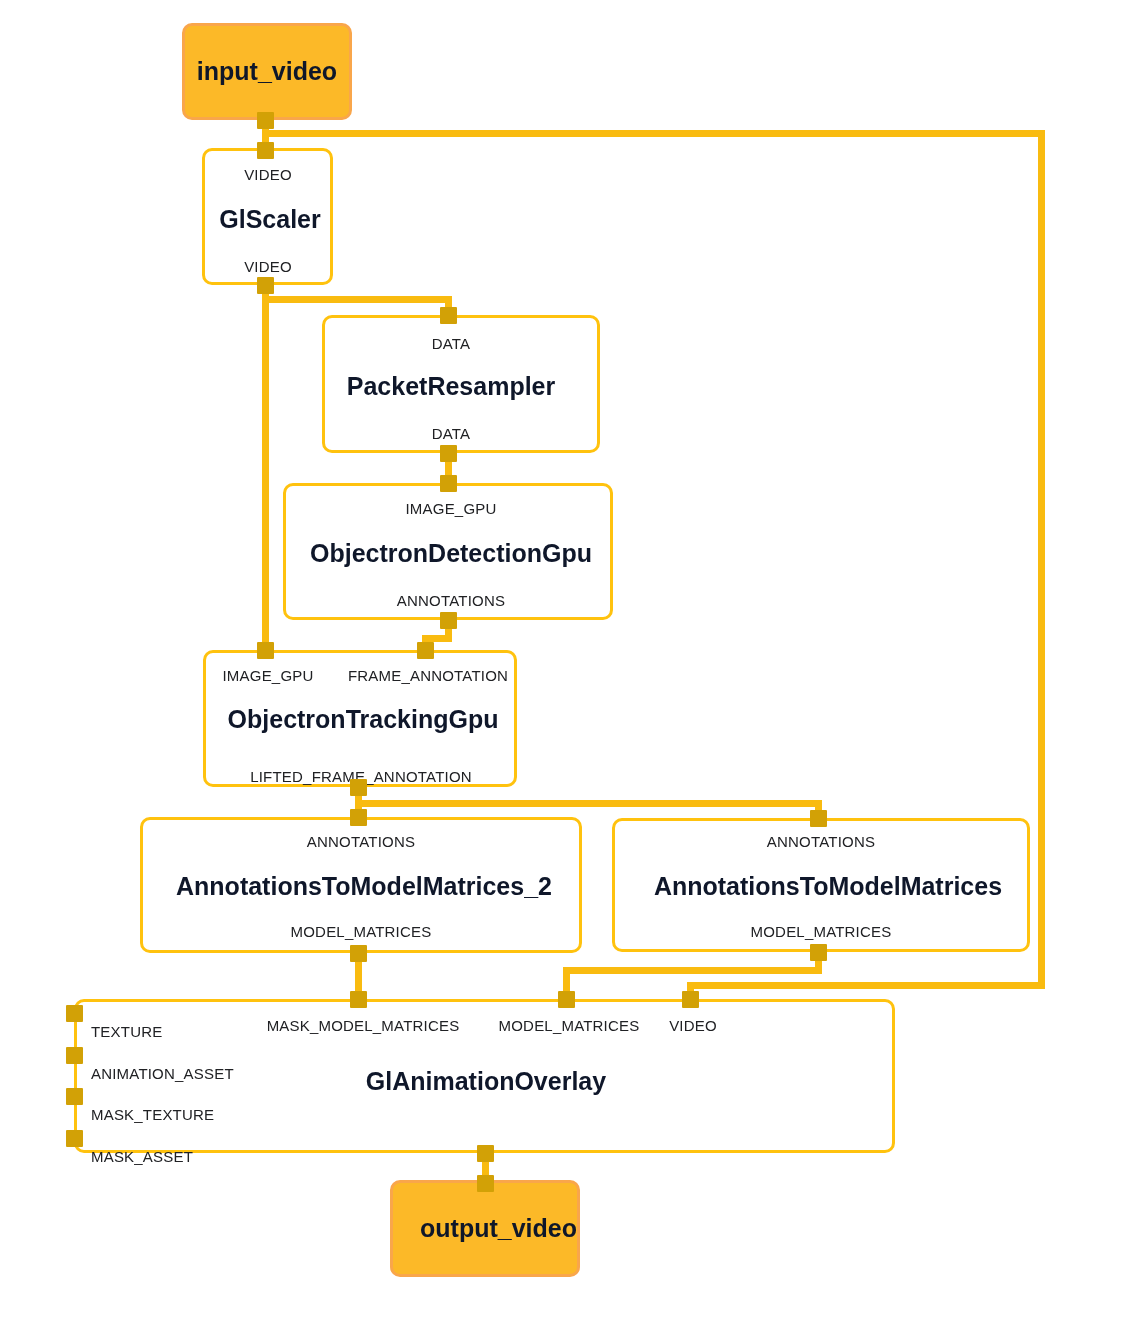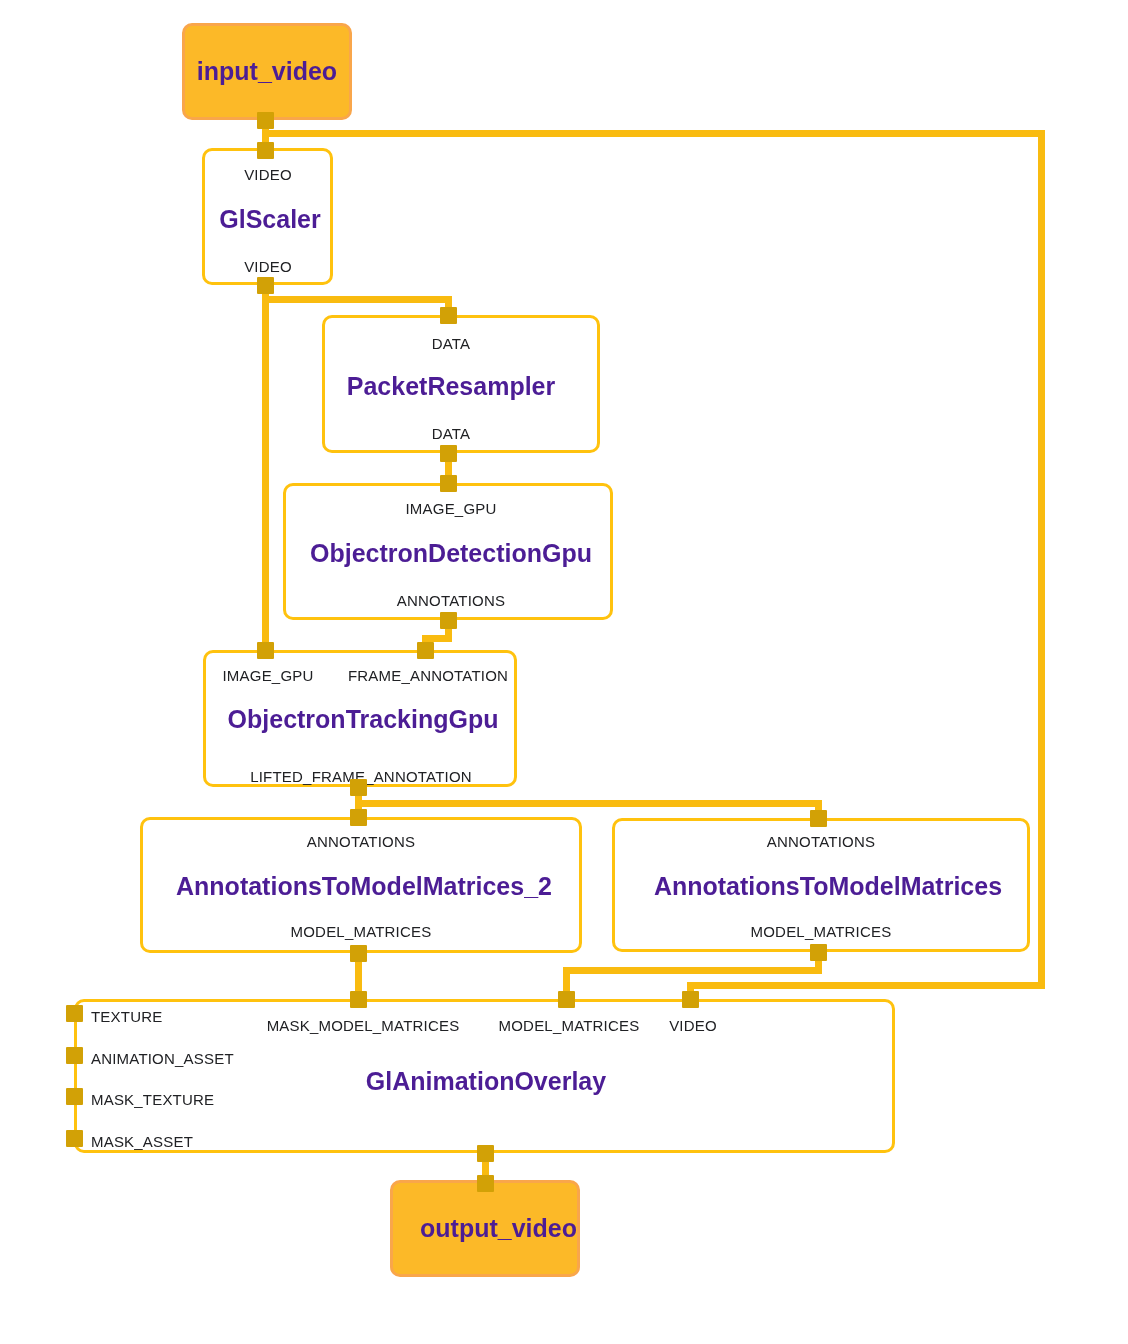--- a/index.html
+++ b/index.html
@@ -19,28 +19,28 @@
   }
   .stream{
     position:absolute;background:#FCB928;
     border:3px solid #F9A64B;border-radius:10px;
     box-sizing:border-box;
     display:flex;align-items:center;justify-content:center;
   }
   .stream .ntitle{position:static;transform:none;}
   .ntitle{
     position:absolute;transform:translate(-50%,-50%);
-    font-size:25px;font-weight:700;color:#4c1d95;white-space:nowrap;
+    font-size:25px;font-weight:700;color:#0f172a;white-space:nowrap;
   }
   .plabel{
     position:absolute;transform:translate(-50%,-50%);
     font-size:15px;font-weight:400;color:#202124;white-space:nowrap;
     letter-spacing:0.2px;
   }
-  .plabel.side{transform:translateY(-50%);}
+  .plabel.side{transform:translateY(-50%);margin-top:15px;}
 </style>
 </head>
 <body>
 
 <div id="canvas">
 
   <div class="edge" style="left:261.5px;top:120px;width:7px;height:30px;"></div>
 
   <div class="edge" style="left:261.5px;top:129.5px;width:783px;height:7px;"></div>
   <div class="edge" style="left:1037.5px;top:129.5px;width:7px;height:859px;"></div>

